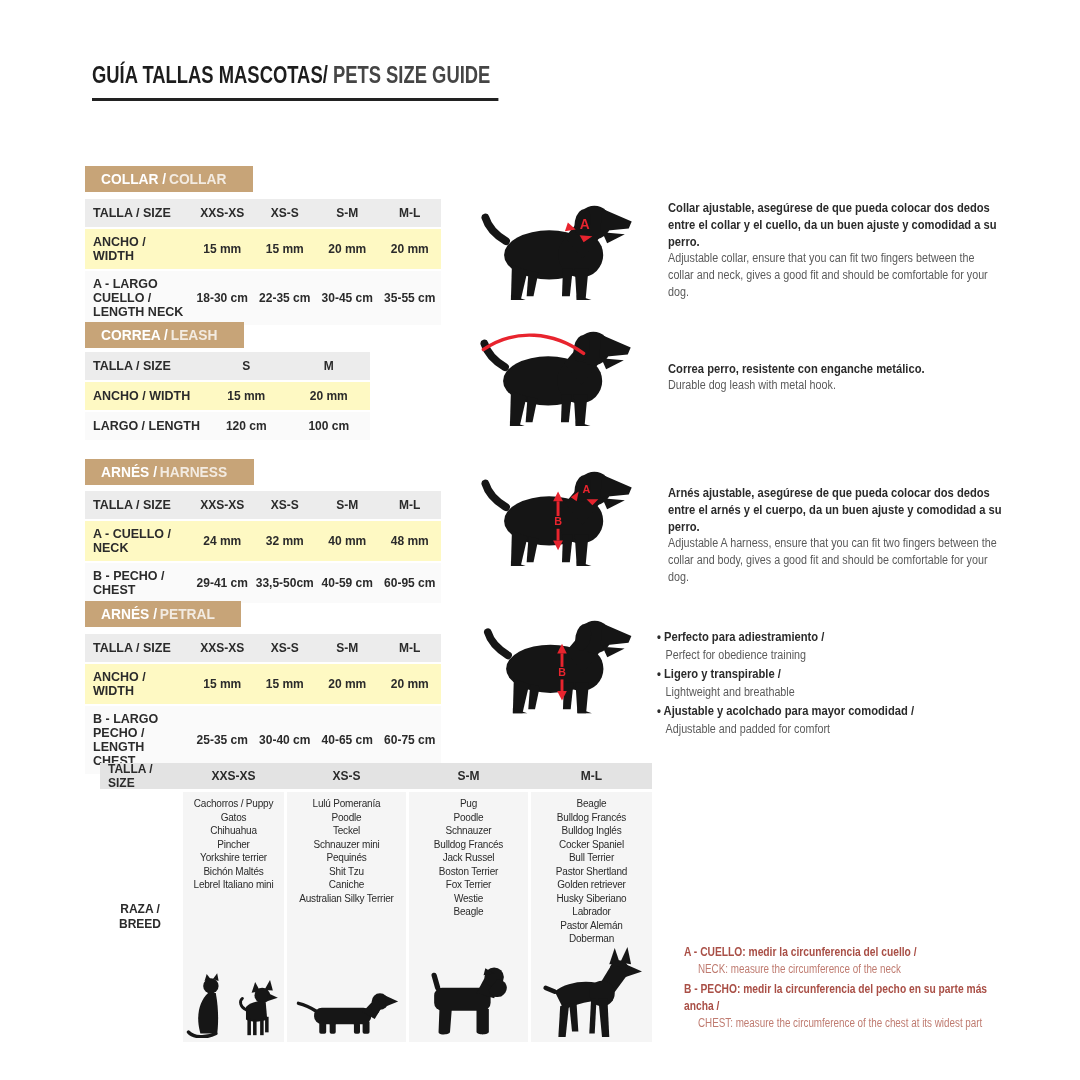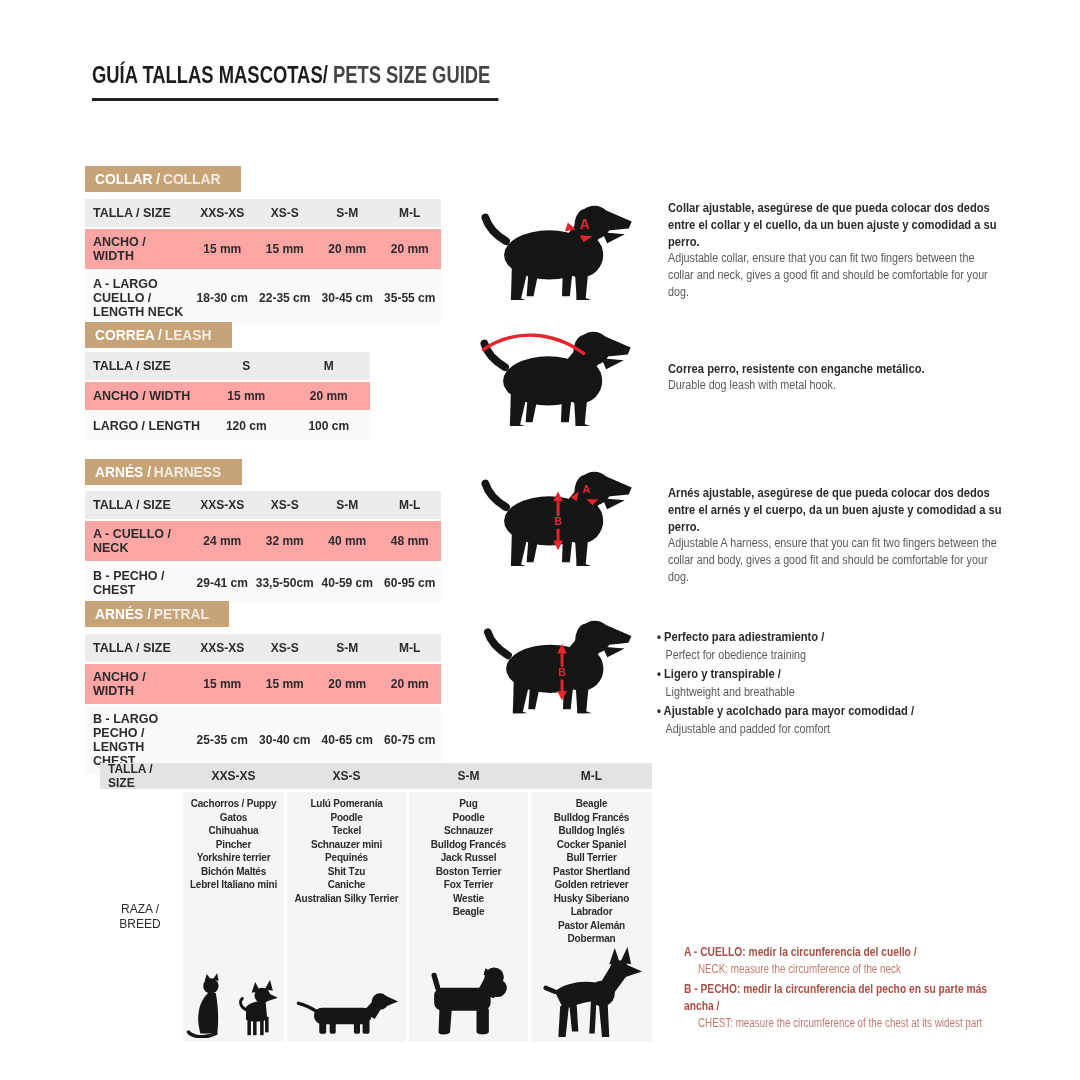--- a/index.html
+++ b/index.html
@@ -13,30 +13,30 @@
           font-size:23px;font-weight:700;color:#1d1d1d;border-bottom:3px solid #222;
           padding:0 10px 9px 0}
   .t-en{color:#454545}
 
   
   .subw{display:inline-block;transform:scaleX(.88);transform-origin:0 0;white-space:nowrap;
         font-size:15.5px;font-weight:700}
   .s-es{color:#b2945f}.s-en{color:#c9b188}
 
   
-  .badge{background:#c7a478;color:#fff;padding:4px 10px;white-space:nowrap}
+  .badge{background:#c7a478;color:#fff;padding:4px 16px;white-space:nowrap}
   .badge-inner{display:inline-block;transform:scaleX(.92);transform-origin:0 50%;
                font-size:15px;font-weight:700}
   .b-en{color:rgba(255,255,255,.78);margin-left:3px}
 
   
   .table{display:flex;flex-direction:column;gap:2px;font-weight:700}
   .trow{display:flex}
   .trow.head{background:#ececec}
-  .trow.shaded{background:#fca5a5}
+  .trow.shaded{background:#fef9c3}
   .trow.plain{background:#fafafa}
   .tlabel{width:106px;padding:6px 2px 6px 8px;font-size:12.5px;line-height:14px;
           display:flex;align-items:center;text-align:left}
   .tval{flex:1;font-size:12px;line-height:14px;padding:7px 0;display:flex;
         align-items:center;justify-content:center;text-align:center}
   .t3 .tlabel{width:120px}
 
   
   .descw{display:inline-block;transform:scaleX(.86);transform-origin:0 0;width:388px}
   .d-es{font-size:13px;font-weight:700;line-height:17px;color:#2b2b2b}
@@ -53,24 +53,24 @@
   .mk2{font:700 11px "Liberation Sans",sans-serif}
 
   
   .bt-head{display:flex;gap:3px;background:#e3e3e3;height:26px;align-items:center;
            font-size:12px;font-weight:700}
   .bh{text-align:center}
   .bh.c0{width:80px;text-align:left;padding-left:8px}
   .bh.c1{width:101px}.bh.c2{width:119px}.bh.c3{width:119px}.bh.c4{width:121px}
   .bt-body{display:flex;gap:3px;margin-top:3px;height:250px}
   .bt-label{width:80px;display:flex;flex-direction:column;justify-content:center;
-            align-items:center;font-size:12px;font-weight:400;line-height:15px}
+            align-items:center;font-size:12px;font-weight:700;line-height:15px}
   .bt-col{display:flex;flex-direction:column;background:#f5f5f5;padding-top:5px}
   .bt-col.c1{width:101px}.bt-col.c2{width:119px}.bt-col.c3{width:119px}.bt-col.c4{width:121px}
-  .breed-item{font-size:10px;font-weight:700;line-height:13.5px;text-align:center;
+  .breed-item{font-size:10px;font-weight:400;line-height:13.5px;text-align:center;
               letter-spacing:-.2px;white-space:nowrap}
   .sil-row{margin-top:auto;display:flex;align-items:flex-end;justify-content:center;
            gap:6px;padding-bottom:4px}
 
   
   .notesw{display:inline-block;transform:scaleX(.82);transform-origin:0 0;width:400px}
   .n-es{font-size:12.5px;font-weight:700;color:#a94f46;line-height:17px}
   .n-en{font-size:12px;color:#bf7b70;line-height:17px;margin-left:17px;margin-bottom:3px}
 </style>
 </head>

